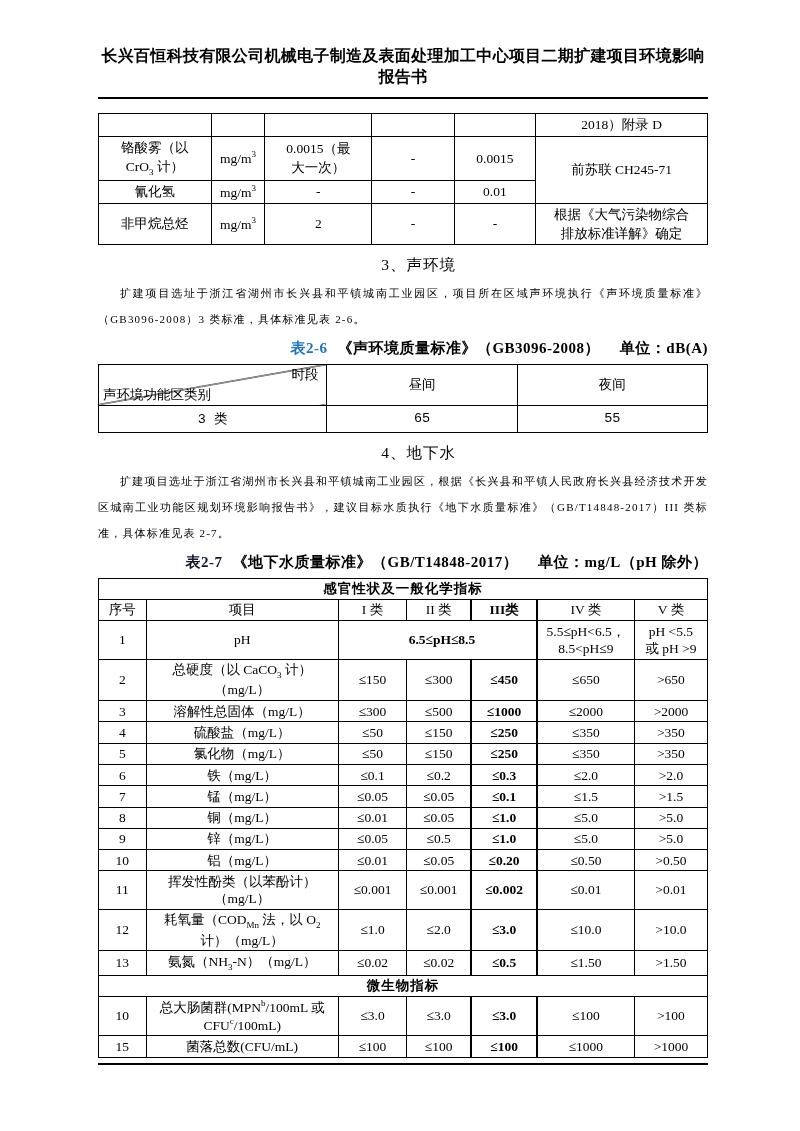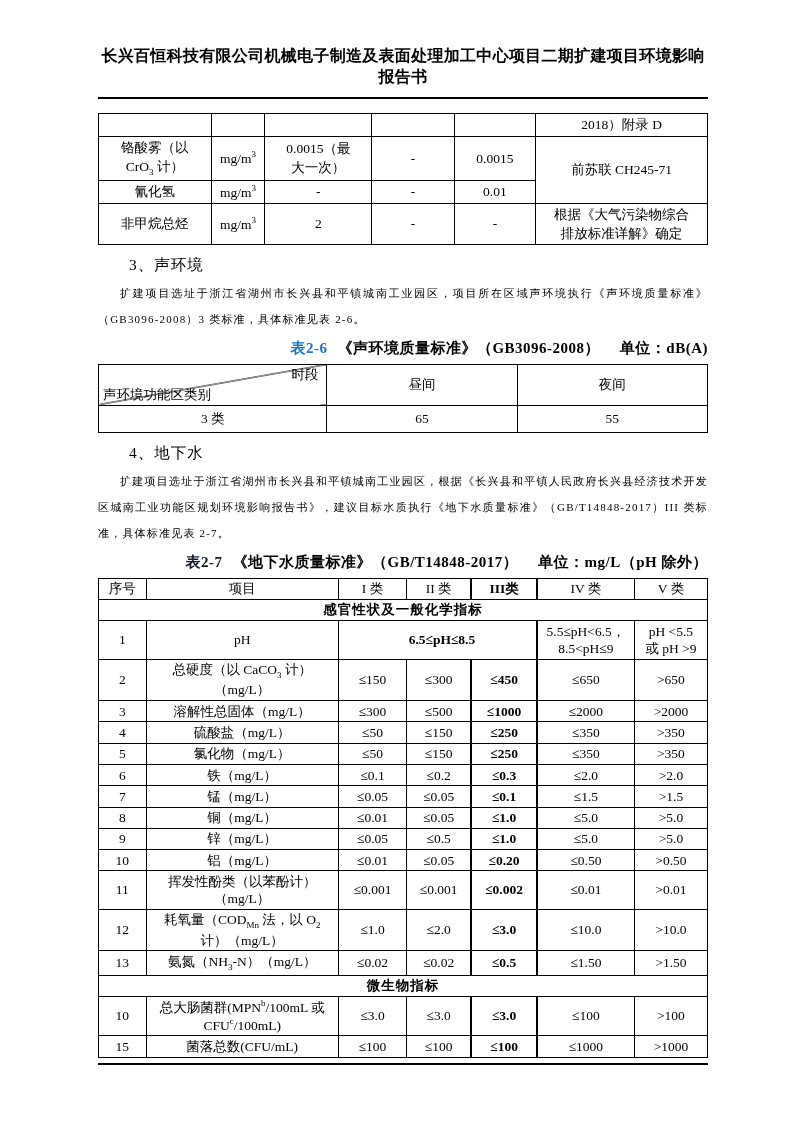--- a/index.html
+++ b/index.html
@@ -14,27 +14,27 @@
     letter-spacing:0.3px;
   }
   .header-rule{border-top:2.5px solid #000;margin-top:9px;}
   table{border-collapse:collapse;width:100%;table-layout:fixed;}
   td{border:1px solid #000;text-align:center;vertical-align:middle;padding:1px 2px;
      overflow:hidden;}
   sub,sup{font-size:9px;}
   .air-table{margin-top:14px;font-size:13.5px;line-height:1.42;}
   .air-table td{height:20px;}
   .sec-heading{font-size:15.5px;text-indent:2em;line-height:2.1;margin-top:4px;
-    letter-spacing:1px;}
+    letter-spacing:1px;text-align:center;}
   .para{font-size:11px;line-height:2.34;text-indent:2em;text-align:justify;
     letter-spacing:1.2px;margin:0;}
   .caption{text-align:right;font-weight:bold;font-size:15px;margin:6px 0 6px 0;
     letter-spacing:0.5px;font-family:Liberation Serif, serif;}
   .cap-label{margin-right:10px;}
-  .t26{font-size:13.5px;}
+  .t26{font-size:13.5px;font-family:Liberation Mono, monospace;}
   .t26 td{height:24px;}
   .t26 .diag{position:relative;height:40px;padding:0;
     background-image:linear-gradient(to bottom right,
       transparent calc(50% - 0.8px),#000 calc(50% - 0.1px),
       #000 calc(50% + 0.1px),transparent calc(50% + 0.8px));}
   .t26 .diag-top{position:absolute;top:1px;right:8px;}
   .t26 .diag-bottom{position:absolute;bottom:1px;left:4px;}
   .t27{font-size:13.5px;line-height:1.28;}
   .t27 td{padding:1.5px 2px;}
   .t27 .subhead{font-weight:bold;letter-spacing:1px;}
@@ -139,32 +139,32 @@
         <col style="width:7.8%">
           <col style="width:31.6%">
           <col style="width:11.2%">
         <col style="width:10.6%">
           <col style="width:10.8%">
           <col style="width:16%">
         <col style="width:12%">
       </colgroup>
       <tbody>
           <tr>
+            <td colspan="7" class="subhead">感官性状及一般化学指标</td>
+          </tr>
+          <tr>
             <td>序号</td>
             <td>项目</td>
             <td>I 类</td>
             <td>II 类</td>
             <td class="c3">III类</td>
             <td>IV 类</td>
             <td>V 类</td>
           </tr>
           <tr>
-            <td colspan="7" class="subhead">感官性状及一般化学指标</td>
-          </tr>
-          <tr>
             <td>1</td>
             <td>pH</td>
             <td colspan="3" class="merged">6.5≤pH≤8.5</td>
             <td>5.5≤pH&lt;6.5，<br>8.5&lt;pH≤9</td>
             <td>pH &lt;5.5<br>或 pH &gt;9</td>
           </tr>
           <tr>
             <td>2</td>
             <td>总硬度（以 CaCO<sub>3</sub> 计）<br>（mg/L）</td>
             <td>≤150</td>

